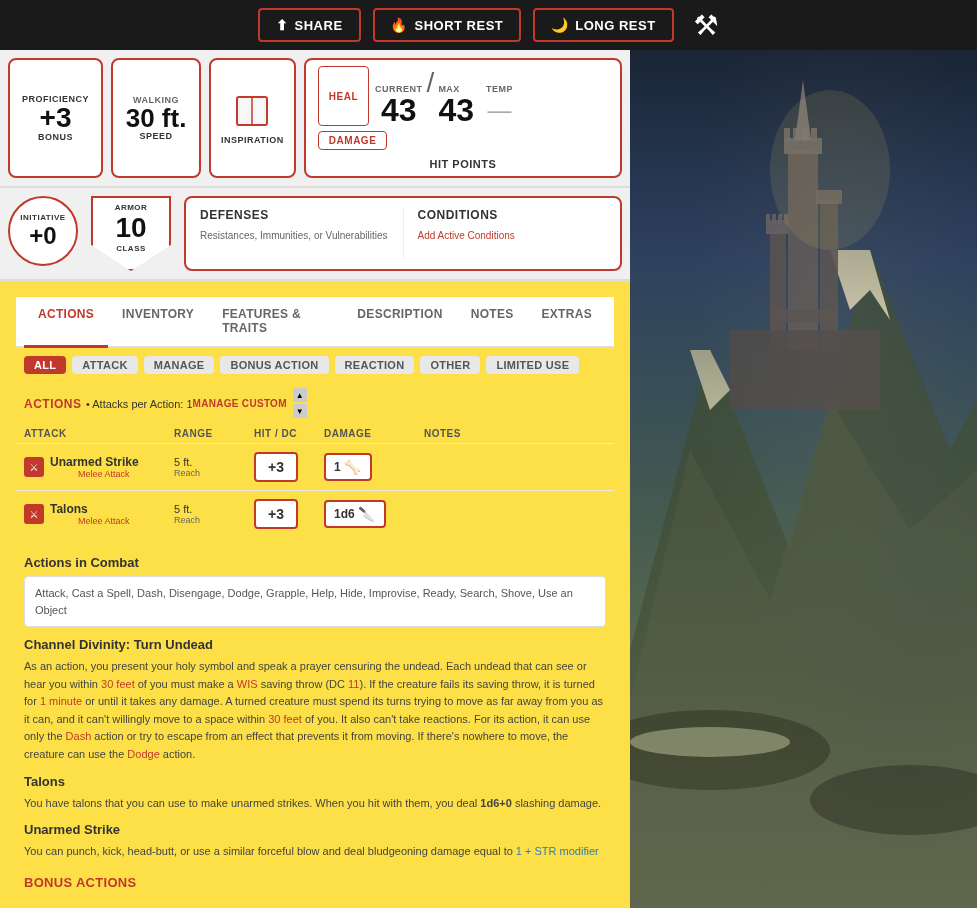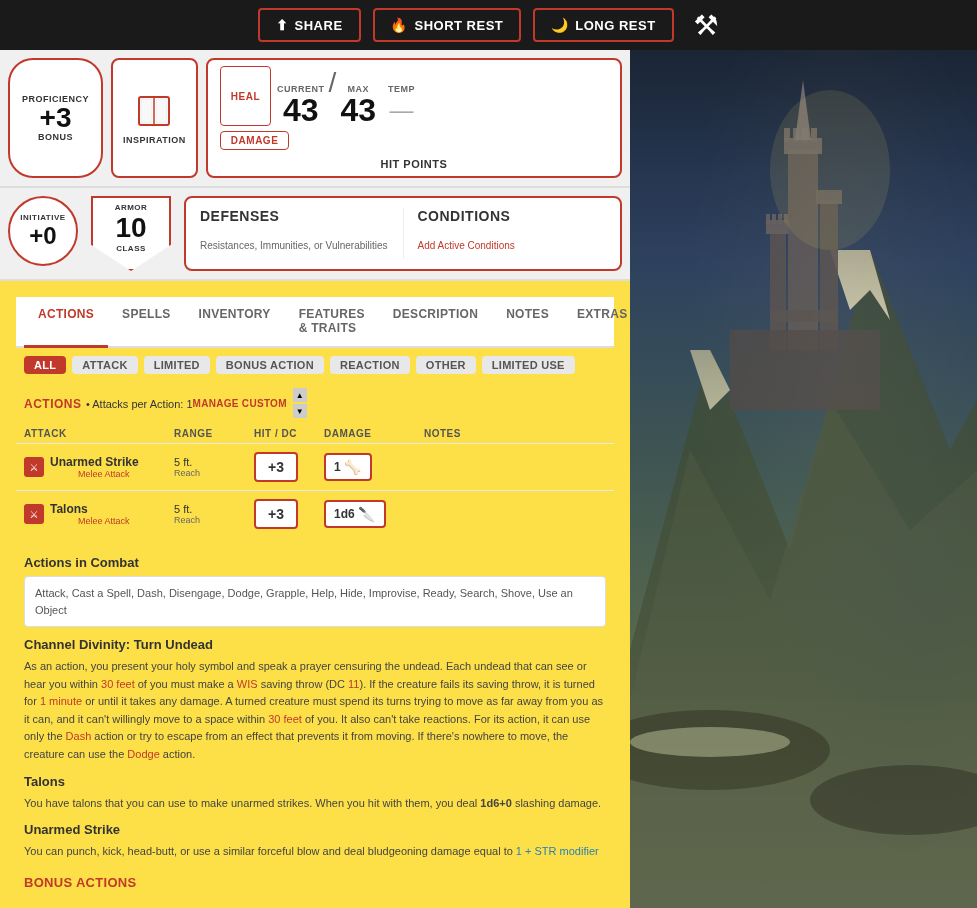--- a/index.html
+++ b/index.html
@@ -102,21 +102,20 @@
       text-align: center;
       background: #fff;
       display: flex;
       flex-direction: column;
       align-items: center;
       justify-content: center;
     }
 
     .proficiency-box {
       min-width: 80px;
-      border-radius: 25px;
     }
     .proficiency-box .label-top {
       font-size: 9px;
       font-weight: bold;
       letter-spacing: 0.5px;
       color: #333;
     }
     .proficiency-box .label-bottom {
       font-size: 9px;
       font-weight: bold;
@@ -228,25 +227,25 @@
     .defenses-col {
       flex: 1;
       padding: 0 14px;
       border-right: 1px solid #eee;
     }
     .conditions-col {
       flex: 1;
       padding: 0 14px;
     }
     .section-title {
-      font-size: 14px;
+      font-size: 12px;
       font-weight: bold;
       color: #333;
       letter-spacing: 0.5px;
-      margin-bottom: 16px;
+      margin-bottom: 8px;
     }
     .section-sub {
       font-size: 10px;
       color: #666;
     }
 
     
     .tabs-section {
       background: #fde047;
       padding: 16px;
@@ -466,20 +465,25 @@
   <div class="left-panel">
 
     <div class="stats-section">
 
       <div class="stat-box proficiency-box">
         <span class="label-top">PROFICIENCY</span>
         <span style="font-size:28px;font-weight:bold;color:#111;line-height:1;">+3</span>
         <span class="label-bottom">BONUS</span>
       </div>
 
+      <div class="stat-box speed-box">
+        <span style="font-size:9px;font-weight:bold;color:#666;letter-spacing:0.5px;">WALKING</span>
+        <span style="font-size:26px;font-weight:bold;color:#111;line-height:1;">30 ft.</span>
+        <span style="font-size:9px;font-weight:bold;color:#333;letter-spacing:0.5px;">SPEED</span>
+      </div>
 
       <div class="inspiration-box">
         <svg class="book-icon" viewBox="0 0 40 40">
           <rect x="5" y="6" width="30" height="28" rx="2" fill="none" stroke="#c0392b" stroke-width="2"></rect>
           <line x1="20" y1="6" x2="20" y2="34" stroke="#c0392b" stroke-width="1.5"></line>
           <rect x="7" y="8" width="11" height="24" rx="1" fill="#f8f8f8" stroke="#ddd" stroke-width="0.5"></rect>
           <rect x="22" y="8" width="11" height="24" rx="1" fill="#f8f8f8" stroke="#ddd" stroke-width="0.5"></rect>
         </svg>
         <span class="label-bottom">INSPIRATION</span>
       </div>
@@ -487,21 +491,21 @@
       <div class="hp-box">
         <div style="display:flex;gap:6px;margin-bottom:4px;">
           <button class="hp-btn">HEAL</button>
           <div style="display:flex;flex-direction:column;align-items:center;">
             <div style="display:flex;align-items:baseline;gap:4px;">
               <div style="display:flex;flex-direction:column;align-items:center;">
                 <span style="font-size:9px;color:#666;font-weight:bold;letter-spacing:0.5px;">CURRENT</span>
                 <span style="font-size:32px;font-weight:bold;color:#111;line-height:1;">43</span>
               </div>
               <span style="font-size:28px;color:#666;line-height:1.2;">/</span>
-              <div style="display:flex;flex-direction:column;align-items:center;">
+              <div style="display:flex;flex-direction:column;">
                 <span style="font-size:9px;color:#666;font-weight:bold;letter-spacing:0.5px;">MAX</span>
                 <span style="font-size:32px;font-weight:bold;color:#111;line-height:1;">43</span>
               </div>
               <div style="display:flex;flex-direction:column;align-items:center;margin-left:8px;">
                 <span style="font-size:9px;color:#666;font-weight:bold;letter-spacing:0.5px;">TEMP</span>
                 <span style="font-size:24px;color:#aaa;line-height:1.3;">—</span>
               </div>
             </div>
           </div>
         </div>
@@ -534,32 +538,31 @@
         <div class="conditions-col">
           <div class="section-title">CONDITIONS</div>
           <div class="section-sub" style="cursor:pointer;color:#c0392b;">Add Active Conditions</div>
         </div>
       </div>
     </div>
 
     <div class="tabs-section">
       <div class="tabs-row">
         <div class="tab-item active">ACTIONS</div>
-        <div class="tab-item">SPELLS</div>
         <div class="tab-item">INVENTORY</div>
         <div class="tab-item">FEATURES &amp; TRAITS</div>
         <div class="tab-item">DESCRIPTION</div>
         <div class="tab-item">NOTES</div>
         <div class="tab-item">EXTRAS</div>
       </div>
 
       <div class="filter-row">
         <button class="filter-pill active-pill">ALL</button>
         <button class="filter-pill inactive-pill">ATTACK</button>
-        <button class="filter-pill inactive-pill">LIMITED</button>
+        <button class="filter-pill inactive-pill">MANAGE</button>
         <button class="filter-pill inactive-pill">BONUS ACTION</button>
         <button class="filter-pill inactive-pill">REACTION</button>
         <button class="filter-pill inactive-pill">OTHER</button>
         <button class="filter-pill inactive-pill">LIMITED USE</button>
       </div>
 
       <div class="actions-header">
         <div>
           <span style="font-size:12px;font-weight:bold;color:#c0392b;letter-spacing:0.5px;">ACTIONS</span>
           <span style="font-size:11px;color:#333;"> • <span>Attacks per Action: 1</span></span>

